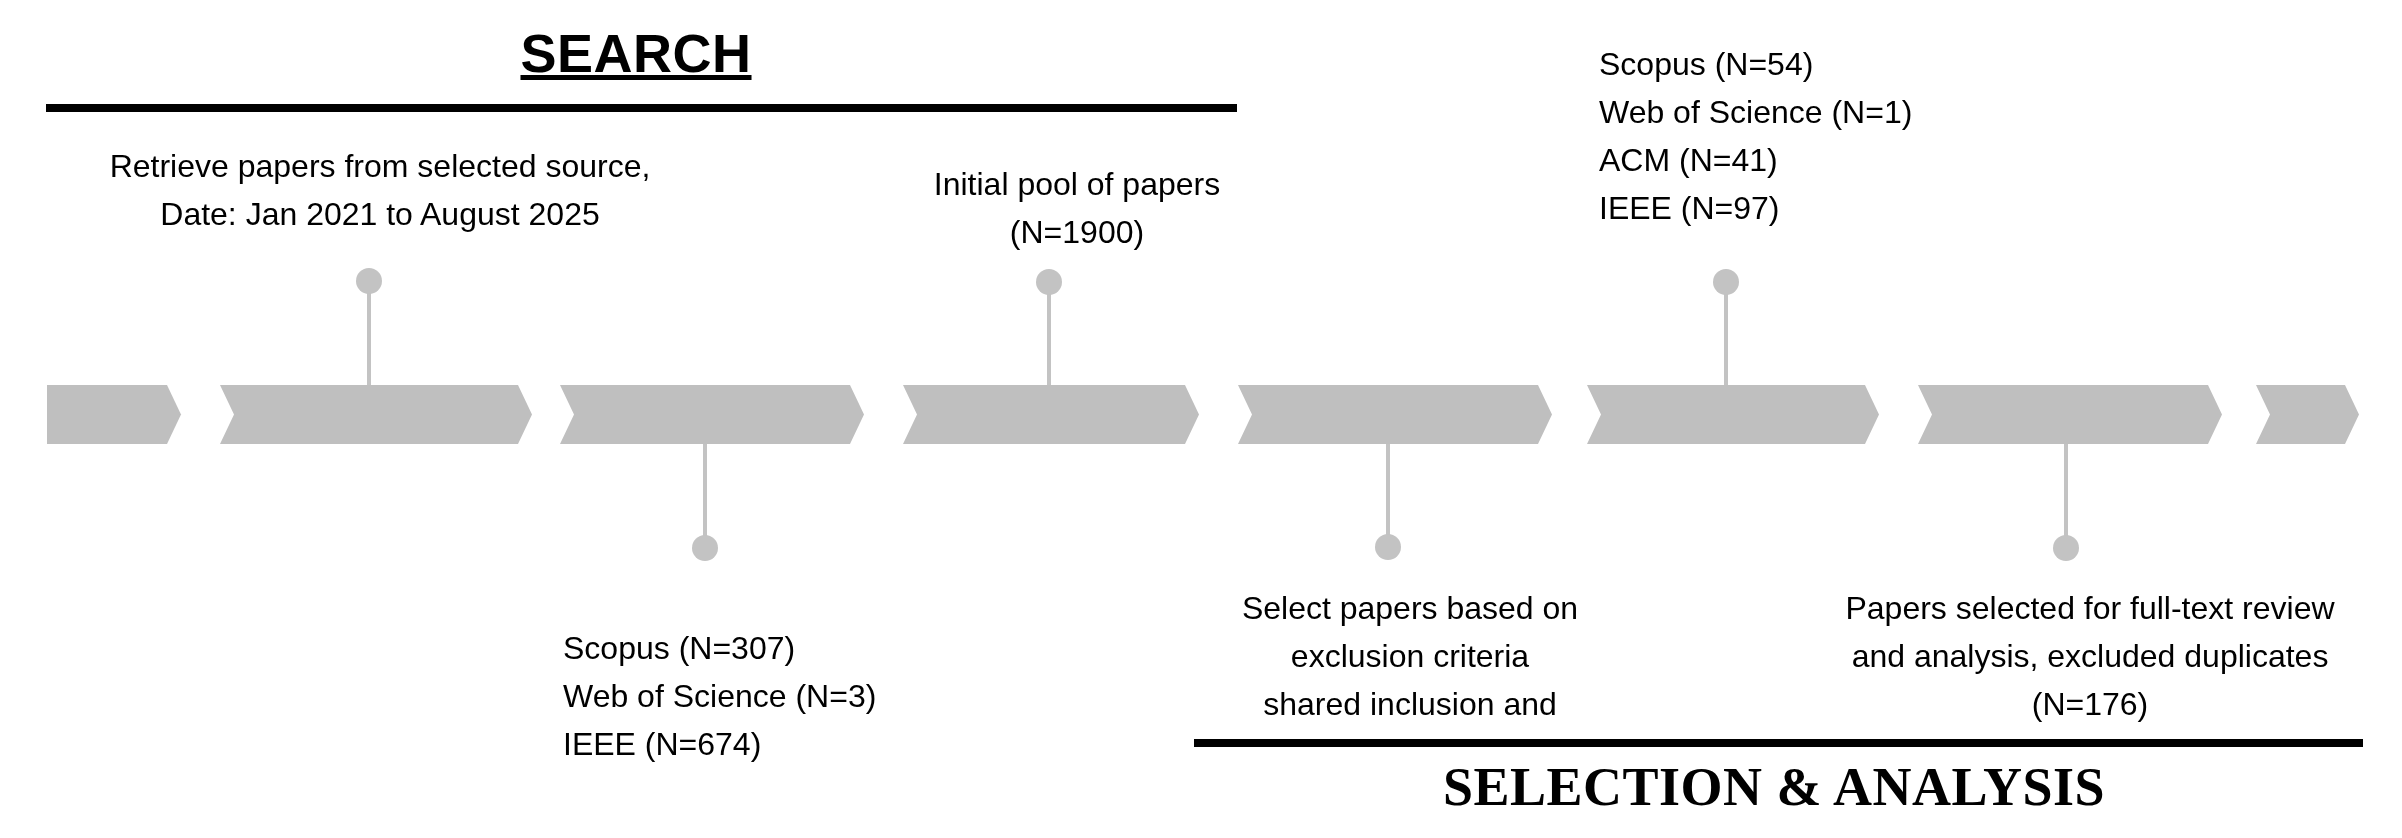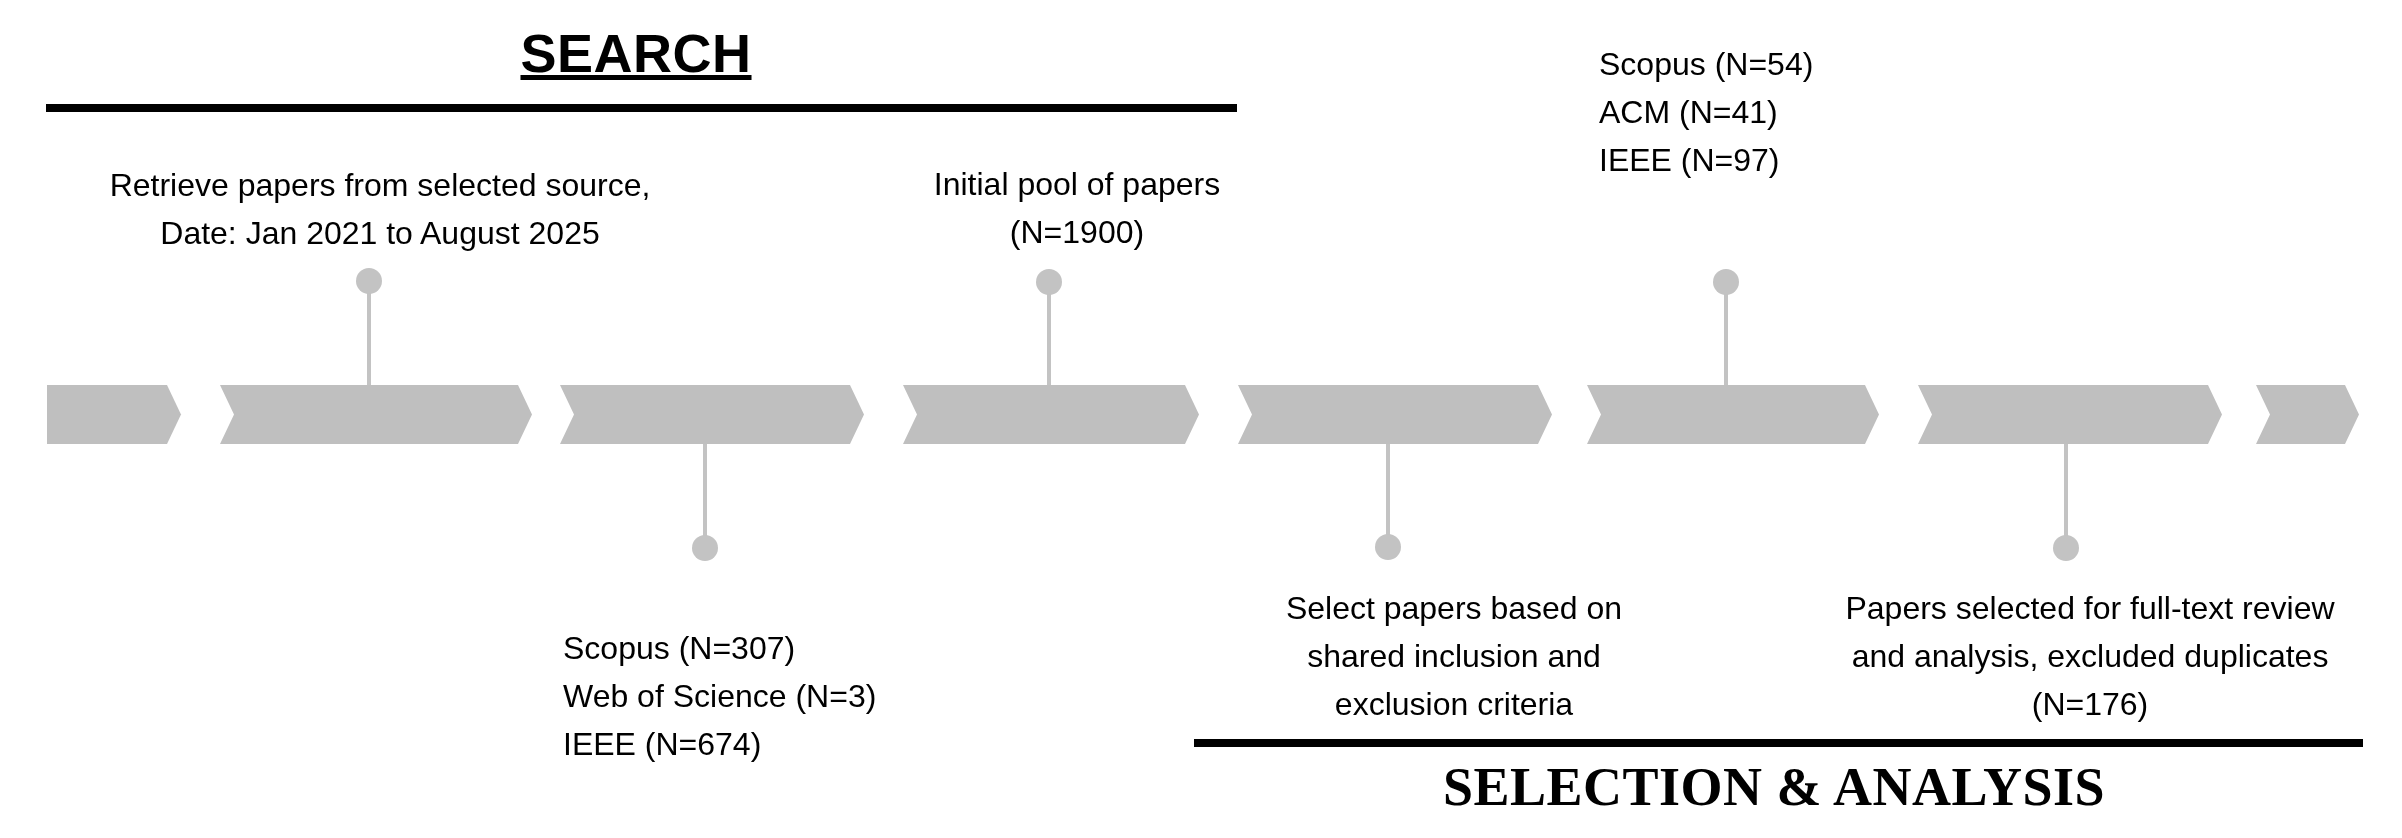--- a/index.html
+++ b/index.html
@@ -57,45 +57,46 @@
     <line x1="2066" x2="2066" y1="548" y2="444" stroke="#c3c3c3" stroke-width="4"></line>
     <circle cx="2066" cy="548" r="13" fill="#c3c3c3"></circle>
   </svg>
 
 <div class="phase-heading" style="left:436px; top:22px; width:400px;text-decoration:underline;">SEARCH</div>
 <div class="phase-rule" style="left:46px; top:104px; width:1191px;"></div>
 
 <div class="phase-rule" style="left:1194px; top:739px; width:1169px;"></div>
 <div class="phase-heading" style="left:1374px; top:756px; width:800px;font-family:Liberation Serif, serif;">SELECTION &amp; ANALYSIS</div>
 
-<div class="callout centered" style="left:30px; top:161px; width:700px;">
+<div class="callout centered" style="left:30px; top:142px; width:700px;">
   <div>Retrieve papers from selected source,</div>
   <div>Date: Jan 2021 to August 2025</div>
 </div>
 
 <div class="callout centered" style="left:877px; top:160px; width:400px;">
   <div>Initial pool of papers</div>
   <div>(N=1900)</div>
 </div>
 
 <div class="callout left-aligned" style="left:1599px; top:40px;">
   <div>Scopus (N=54)</div>
+  <div>Web of Science (N=1)</div>
   <div>ACM (N=41)</div>
   <div>IEEE (N=97)</div>
 </div>
 
 <div class="callout left-aligned" style="left:563px; top:624px;">
   <div>Scopus (N=307)</div>
   <div>Web of Science (N=3)</div>
   <div>IEEE (N=674)</div>
 </div>
 
-<div class="callout centered" style="left:1204px; top:584px; width:500px;">
+<div class="callout centered" style="left:1160px; top:584px; width:500px;">
   <div>Select papers based on</div>
+  <div>exclusion criteria</div>
   <div>shared inclusion and</div>
-  <div>exclusion criteria</div>
 </div>
 
 <div class="callout centered" style="left:1755px; top:584px; width:670px;">
   <div>Papers selected for full-text review</div>
   <div>and analysis, excluded duplicates</div>
   <div>(N=176)</div>
 </div>
 
 </body></html>

